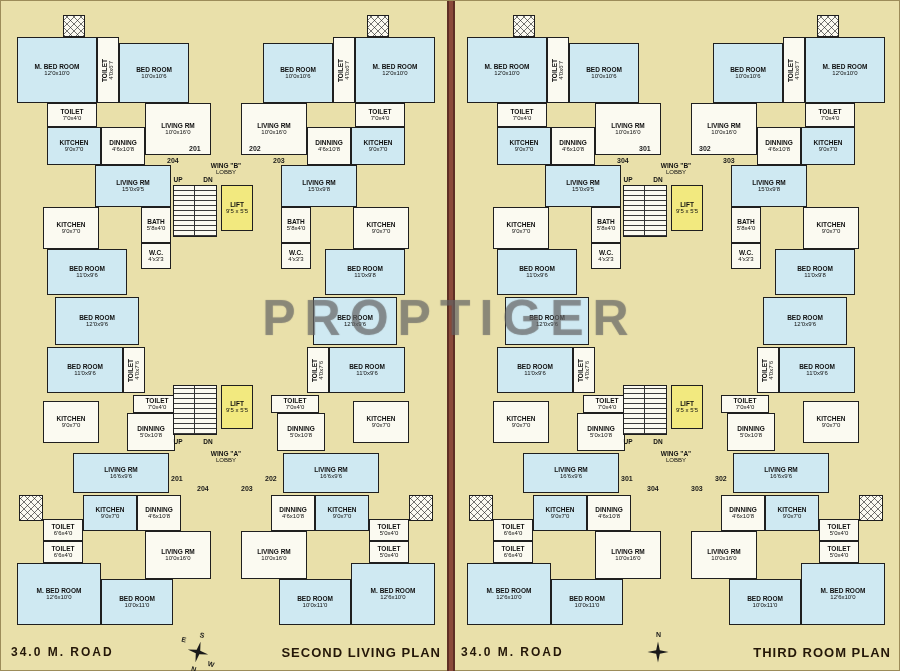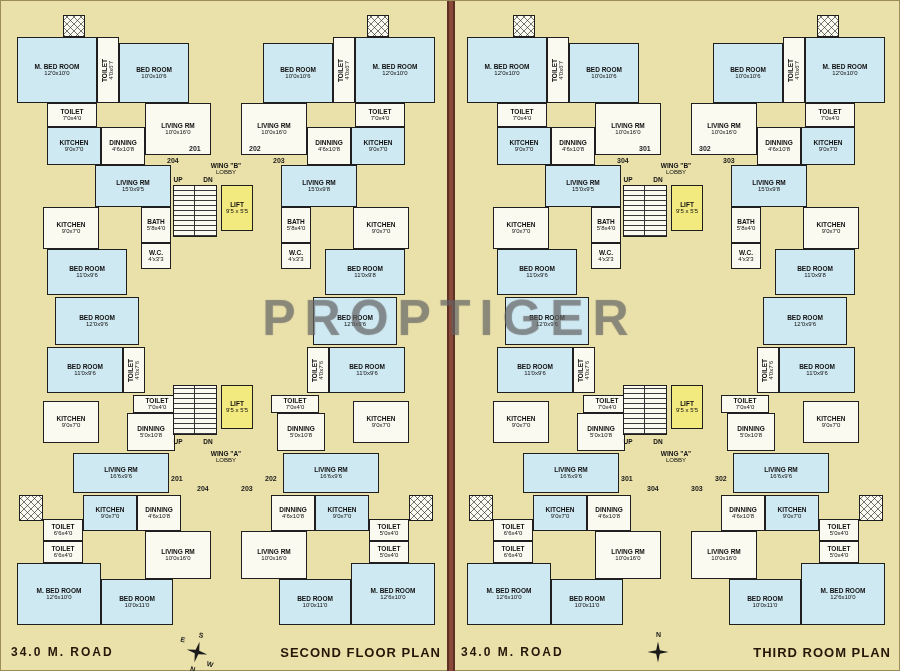--- a/index.html
+++ b/index.html
@@ -564,21 +564,21 @@
     <span class="road">34.0 M. ROAD</span>
     <span class="compass" style="transform:rotate(14deg);">
       <span class="c-letter c-top">S</span>
       <span class="c-letter c-left">E</span>
       <span class="c-letter c-right">W</span>
       <span class="c-letter c-bottom">N</span>
       <svg viewBox="0 0 24 24" width="22" height="22">
         <polygon points="12,0.5 14,10 23.5,12 14,14 12,23.5 10,14 0.5,12 10,10" fill="#1a1a1a"></polygon>
       </svg>
     </span>
-    <span class="plan-title">SECOND FLOOR PLAN</span>
+    <span class="plan-title">SECOND LIVING PLAN</span>
   </div>
 
   <div class="footer footer-right">
     <span class="road">34.0 M. ROAD</span>
     <span class="compass">
       <span class="c-letter c-top">N</span>
       <span class="c-letter c-left"></span>
       <span class="c-letter c-right"></span>
       <span class="c-letter c-bottom"></span>
       <svg viewBox="0 0 24 24" width="22" height="22">

